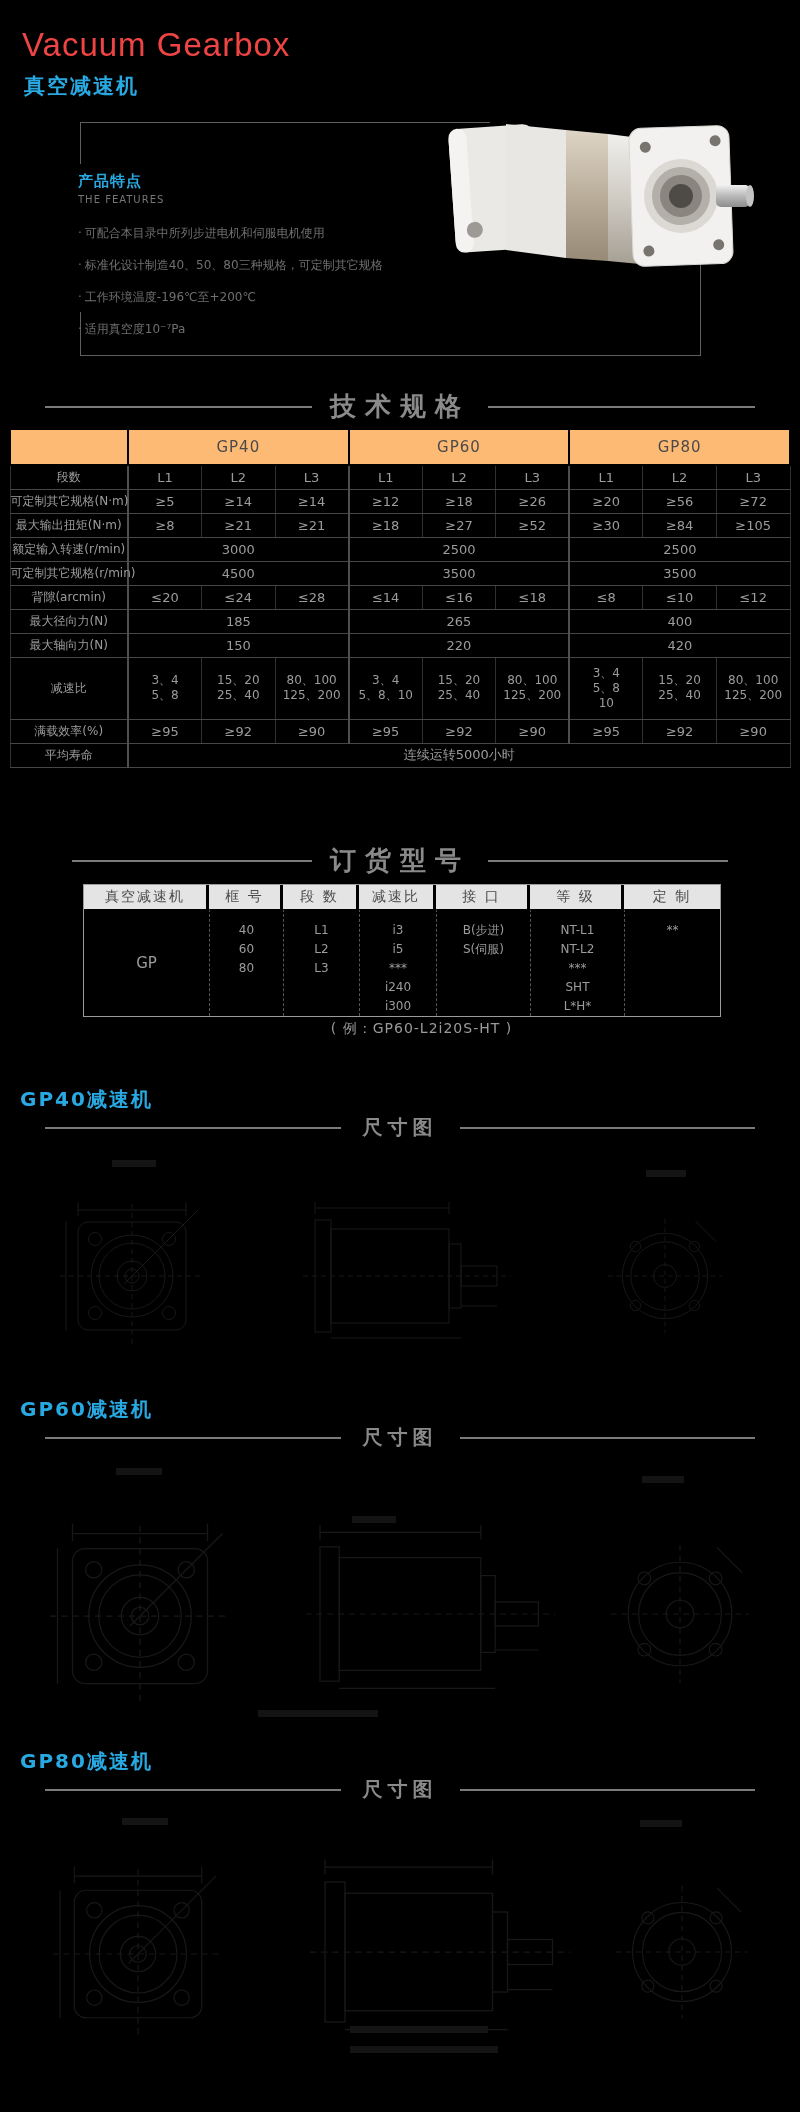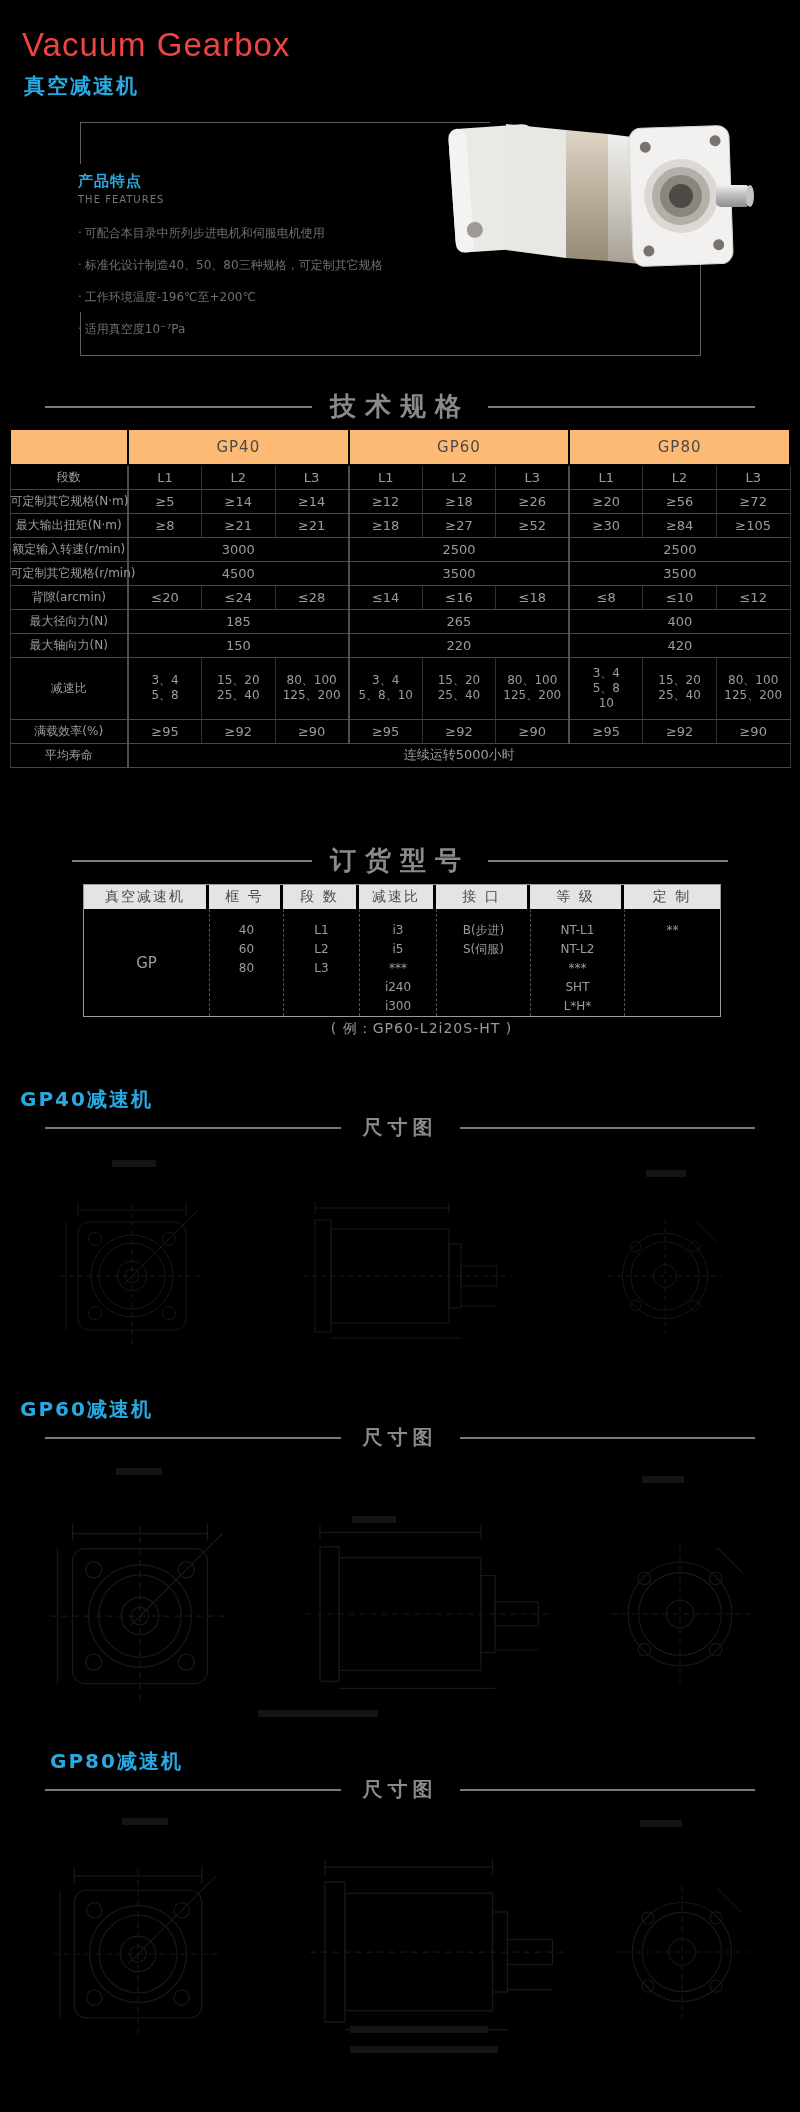--- a/index.html
+++ b/index.html
@@ -407,21 +407,21 @@
         <circle cx="31" cy="-31" r="5.5"></circle>
       <circle cx="-31" cy="31" r="5.5"></circle>
         <circle cx="31" cy="31" r="5.5"></circle>
       <line class="dash" x1="-60" y1="0" x2="60" y2="0"></line>
       <line class="dash" x1="0" y1="-60" x2="0" y2="60"></line>
       <line x1="32" y1="-58" x2="54" y2="-36"></line>
     </g>
     <rect class="mark" x="238" y="252" width="120" height="7"></rect>
   </svg>
 
-  <div class="abs dim-head" style="left:20px; top:1748px;margin-left:30px;">GP80减速机</div>
+  <div class="abs dim-head" style="left:20px; top:1748px;">GP80减速机</div>
   <div class="abs sec-div" style="left:45px; top:1776px; width:710px;">
     <div class="ln"></div>
     <div class="tt small">尺寸图</div>
     <div class="ln"></div>
   </div>
   <svg class="abs dim" style="left:20px; top:1808px;" width="760" height="295" viewBox="0 0 760 295">
     <rect class="mark" x="102" y="10" width="46" height="7"></rect>
     <rect class="mark" x="620" y="12" width="42" height="7"></rect>
     <g transform="translate(118,146) scale(1.18)">
       <rect x="-54" y="-54" width="108" height="108" rx="10"></rect>

